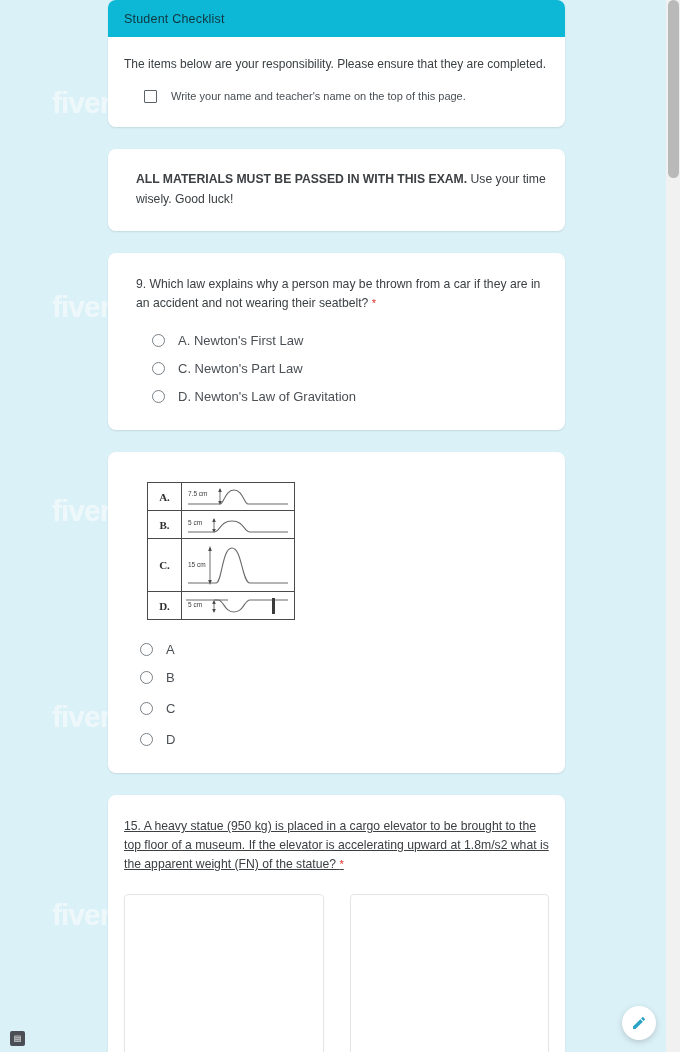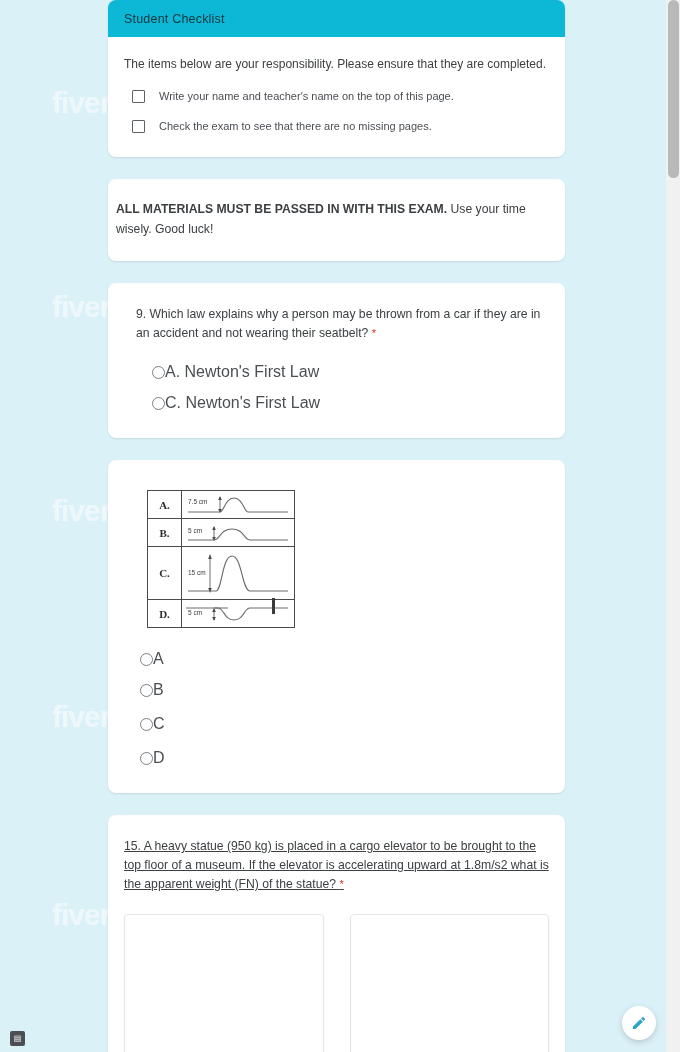--- a/index.html
+++ b/index.html
@@ -76,21 +76,21 @@
     font-size: 12.2px;
     color: #3c4043;
     line-height: 1.6;
   }
   .bold-note b { font-weight: 700; }
 
   
   .check-row {
     display: flex;
     align-items: flex-start;
-    margin: 0 0 14px 8px;
+    margin: 0 0 14px 20px;
     text-align: center;
   }
   .check-row:last-child { margin-bottom: 2px; }
   .checkbox {
     flex: 0 0 auto;
     width: 13px; height: 13px;
     border: 1.4px solid #5c6368;
     border-radius: 1px;
     background: #fff;
     margin-top: 1px;
@@ -119,22 +119,22 @@
   }
   .opt-row:last-child { margin-bottom: 0; }
   .radio {
     flex: 0 0 auto;
     width: 13px; height: 13px;
     border: 1.4px solid #7a7f85;
     border-radius: 50%;
     background: #fff;
   }
   .opt-label {
-    margin-left: 0;
-    font-size: 16px;
+    margin-left: 13px;
+    font-size: 13px;
     color: #4a4f54;
   }
 
   
   .diagram-wrap { margin: 8px 0 22px 23px; }
   .pulse-table {
     border-collapse: collapse;
     border: 1.3px solid #4a4a4a;
     background: #fff;
     width: 148px;
@@ -228,48 +228,48 @@
 
     <div class="card">
       <div class="card-header">Student Checklist</div>
       <div class="card-body">
         <div class="lead">The items below are your responsibility. Please ensure that they are completed.</div>
 
         <div class="check-row">
           <div class="checkbox"></div>
           <div class="ctext">Write your name and teacher's name on the top of this page.</div>
         </div>
-        <div class="check-row">
-          <div class="checkbox"></div>
-          <div class="ctext">Check the exam to see that there are no missing pages.</div>
-        </div>
       </div>
     </div>
 
     <div class="card" style="margin-top:22px;">
-      <div class="card-body" style="padding:21px 16px 22px 8px;">
+      <div class="card-body" style="padding:21px 16px 22px 28px;">
         <div class="bold-note">
           <b>ALL MATERIALS MUST BE PASSED IN WITH THIS EXAM.</b><span> Use your time wisely. Good luck!</span>
         </div>
       </div>
     </div>
 
     <div class="card" style="margin-top:22px;">
       <div class="card-body" style="padding:22px 16px 26px 28px;">
         <div class="q-text">
           <span>9. Which law explains why a person may be thrown from a car if they are in an accident and not wearing their seatbelt?</span>
           <span class="req">*</span>
         </div>
         <div class="opt-row">
           <div class="radio"></div>
           <div class="opt-label">A. Newton's First Law</div>
         </div>
         <div class="opt-row">
           <div class="radio"></div>
-          <div class="opt-label">C. Newton's First Law</div>
+          <div class="opt-label">C. Newton's Part Law</div>
+        </div>
+        <div class="opt-row">
+          <div class="radio"></div>
+          <div class="opt-label">D. Newton's Law of Gravitation</div>
         </div>
       </div>
     </div>
 
     <div class="card" style="margin-top:22px;">
       <div class="card-body" style="padding:22px 16px 26px 16px;">
 
         <div class="diagram-wrap">
           <table class="pulse-table">
             <tbody>

